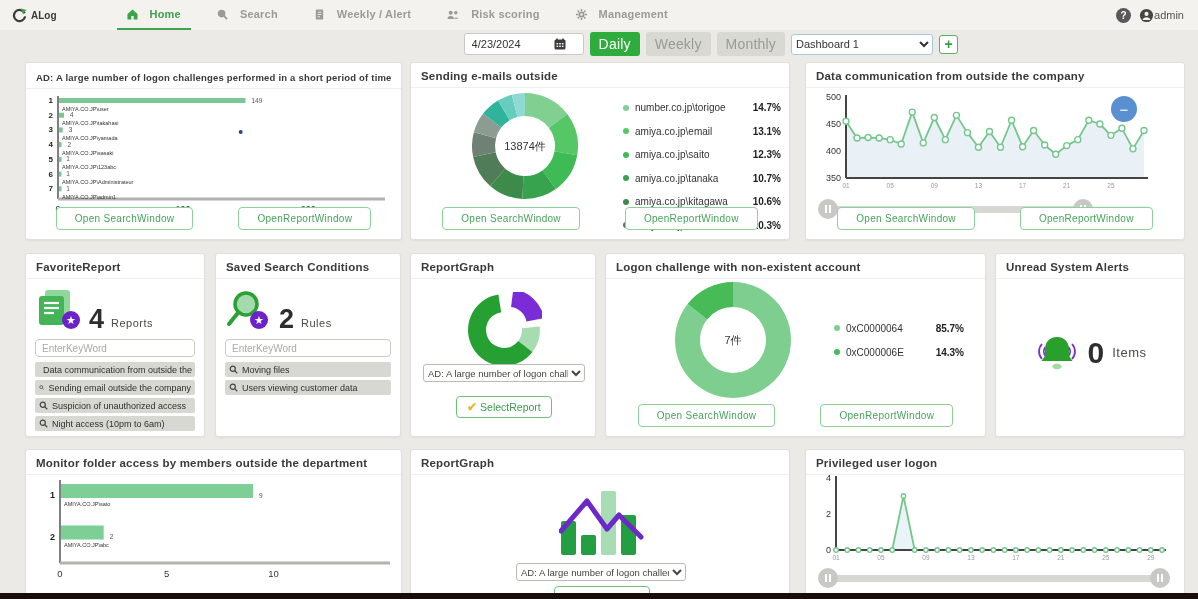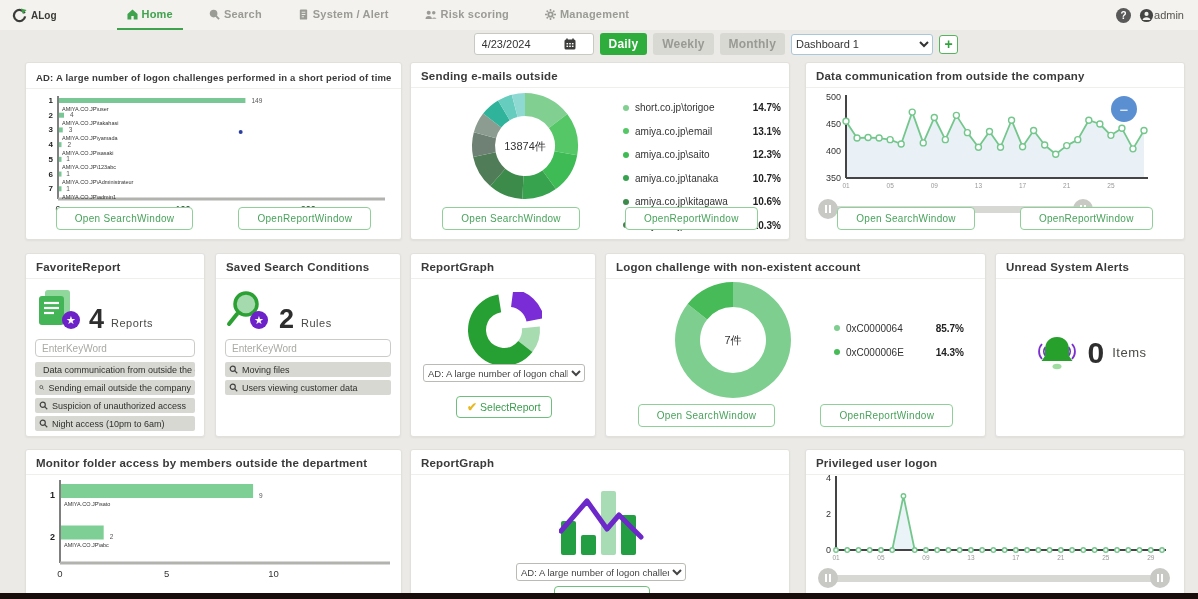--- a/index.html
+++ b/index.html
@@ -3,31 +3,31 @@
 <meta charset="utf-8">
 <style>
   html,body{margin:0;padding:0;}
   body{font-family:"Liberation Sans",sans-serif;background:#d8d7d3;}
   .screen{position:relative;width:1198px;height:599px;background:#ebeae6;overflow:hidden;}
 
   
   .navbar{position:absolute;left:0;top:0;width:1198px;height:30px;background:#f3f2ee;display:flex;align-items:center;}
   .logo{display:flex;align-items:center;gap:4px;margin-left:12px;font-weight:bold;font-size:10px;color:#3a3a38;cursor:pointer;}
   .tabs{display:flex;margin-left:52px;height:30px;}
-  .tab{display:flex;align-items:center;gap:4px;padding:0 10px;margin:0 8px;font-size:11px;font-weight:bold;color:#9b9b96;height:28px;border-bottom:2px solid transparent;cursor:pointer;letter-spacing:.2px;}
+  .tab{display:flex;align-items:center;gap:12px;padding:0 10px;margin:0 8px;font-size:11px;font-weight:bold;color:#9b9b96;height:28px;border-bottom:2px solid transparent;cursor:pointer;letter-spacing:.2px;}
   .tab.active{color:#3fa34d;border-bottom-color:#3fa34d;}
   .nav-right{margin-left:auto;display:flex;align-items:center;gap:8px;margin-right:14px;}
   .help-circle{width:15px;height:15px;border-radius:50%;background:#59595a;color:#fff;font-size:10px;font-weight:bold;display:flex;align-items:center;justify-content:center;}
   .admin{display:flex;align-items:center;font-size:11px;color:#55554f;}
 
   
   .toolbar{position:absolute;left:0;top:32px;width:970px;height:24px;display:flex;align-items:center;justify-content:flex-end;gap:6px;padding-right:12px;box-sizing:border-box;}
   .date-box{display:flex;align-items:center;background:#fff;border:1px solid #c9c9c4;border-radius:3px;height:20px;width:108px;padding:0 5px;}
   .date-box input{border:none;outline:none;font-size:11px;color:#333;width:80px;font-family:inherit;background:transparent;}
-  .pbtn{font-size:12px;font-weight:bold;border:none;border-radius:3px;padding:4px 9px;cursor:pointer;font-family:inherit;letter-spacing:.2px;}
+  .pbtn{font-size:14px;font-weight:normal;border:none;border-radius:3px;padding:4px 9px;cursor:pointer;font-family:inherit;letter-spacing:.2px;}
   .pbtn.active{background:#2fad3c;color:#fff;}
   .pbtn.idle{background:#d9d9d4;color:#9a9a95;}
   .dash-select{height:21px;width:142px;font-size:11px;color:#333;border:1px solid #a9c7da;border-radius:3px;background:#fff;font-family:inherit;}
   .add-btn{width:19px;height:19px;background:#fff;border:1px solid #57b35e;border-radius:3px;color:#2fa33c;font-size:14px;font-weight:bold;line-height:16px;text-align:center;cursor:pointer;padding:0;font-family:inherit;}
 
   
   .card{position:absolute;background:#fff;border:1px solid #e1e0db;border-radius:3px;box-shadow:0 1px 2px rgba(0,0,0,.05);box-sizing:border-box;}
   .card-title{font-size:11.5px;font-weight:bold;color:#3a3a3a;padding:7px 10px 5px;border-bottom:1px solid #efefec;letter-spacing:.2px;white-space:nowrap;overflow:hidden;}
   .card-title.small{font-size:9.5px;padding-top:9px;}
   .card-buttons{position:absolute;bottom:9px;left:0;right:0;display:flex;justify-content:center;gap:45px;}
@@ -93,21 +93,21 @@
           </svg>
         <span>Search</span>
       </div>
       <div class="tab">
         <svg width="11" height="11" viewBox="0 0 12 12">
             <rect x="2" y="0.5" width="8" height="11" rx="1" fill="#9b9b96"></rect>
             <line x1="4" y1="3.5" x2="8" y2="3.5" stroke="#f3f2ee" stroke-width="1"></line>
             <line x1="4" y1="6" x2="8" y2="6" stroke="#f3f2ee" stroke-width="1"></line>
             <line x1="4" y1="8.5" x2="6.5" y2="8.5" stroke="#f3f2ee" stroke-width="1"></line>
           </svg>
-        <span>System / Alert</span>
+        <span>Weekly / Alert</span>
       </div>
       <div class="tab">
         <svg width="12" height="11" viewBox="0 0 13 12">
             <circle cx="4" cy="4" r="2.2" fill="#9b9b96"></circle>
             <path d="M0.5,11 a3.5,3.5 0 0 1 7,0 Z" fill="#9b9b96"></path>
             <circle cx="9.5" cy="4" r="1.9" fill="#9b9b96"></circle>
             <path d="M7.5,10.5 a3,3 0 0 1 5,0 Z" fill="#9b9b96"></path>
           </svg>
         <span>Risk scoring</span>
       </div>
@@ -223,21 +223,21 @@
           <path d="M4.135212070749979,66.91071826480372 A53,53 0 0 1 4.834773141836493,42.17540016663544 L27.038550835001786,48.17475481130308 A30,30 0 0 0 26.64257287023584,62.17587826309644 Z" fill="#6f8175"></path>
           <path d="M4.834773141836493,42.17540016663544 A53,53 0 0 1 14.121784344088432,23.515926156392226 L32.2953496287293,37.61278839041069 A30,30 0 0 0 27.038550835001786,48.17475481130308 Z" fill="#8c9c90"></path>
           <path d="M14.121784344088432,23.515926156392226 A53,53 0 0 1 29.020804965230333,10.380672568790978 L40.72875752748887,30.177739189881688 A30,30 0 0 0 32.2953496287293,37.61278839041069 Z" fill="#2fb39b"></path>
           <path d="M29.020804965230333,10.380672568790978 A53,53 0 0 1 42.81943598026272,4.665092460182549 L48.53930338505437,26.942505166141064 A30,30 0 0 0 40.72875752748887,30.177739189881688 Z" fill="#66ccbd"></path>
           <path d="M42.81943598026272,4.665092460182549 A53,53 0 0 1 55.99999999999999,3 L55.99999999999999,26 A30,30 0 0 0 48.53930338505437,26.942505166141064 Z" fill="#8fd9d3"></path>
           <text x="56" y="60" font-size="11" fill="#333" text-anchor="middle" font-family="&quot;Liberation Sans&quot;,sans-serif" font-weight="normal">13874件</text>
         </svg></div>
     <div class="legend" id="legend-emails" style="left:212px;top:33px;width:158px;">
         <div class="legend-row" style="height: 23.5px;">
           <span class="legend-dot" style="background: rgb(130, 207, 146);"></span>
-          <span>short.co.jp\torigoe</span>
+          <span>number.co.jp\torigoe</span>
           <span class="legend-val">14.7%</span>
         </div>
         <div class="legend-row" style="height: 23.5px;">
           <span class="legend-dot" style="background: rgb(85, 199, 103);"></span>
           <span>amiya.co.jp\email</span>
           <span class="legend-val">13.1%</span>
         </div>
         <div class="legend-row" style="height: 23.5px; justify-content: space-between;">
           <span class="legend-dot" style="background: rgb(63, 187, 85);"></span>
           <span>amiya.co.jp\saito</span>

